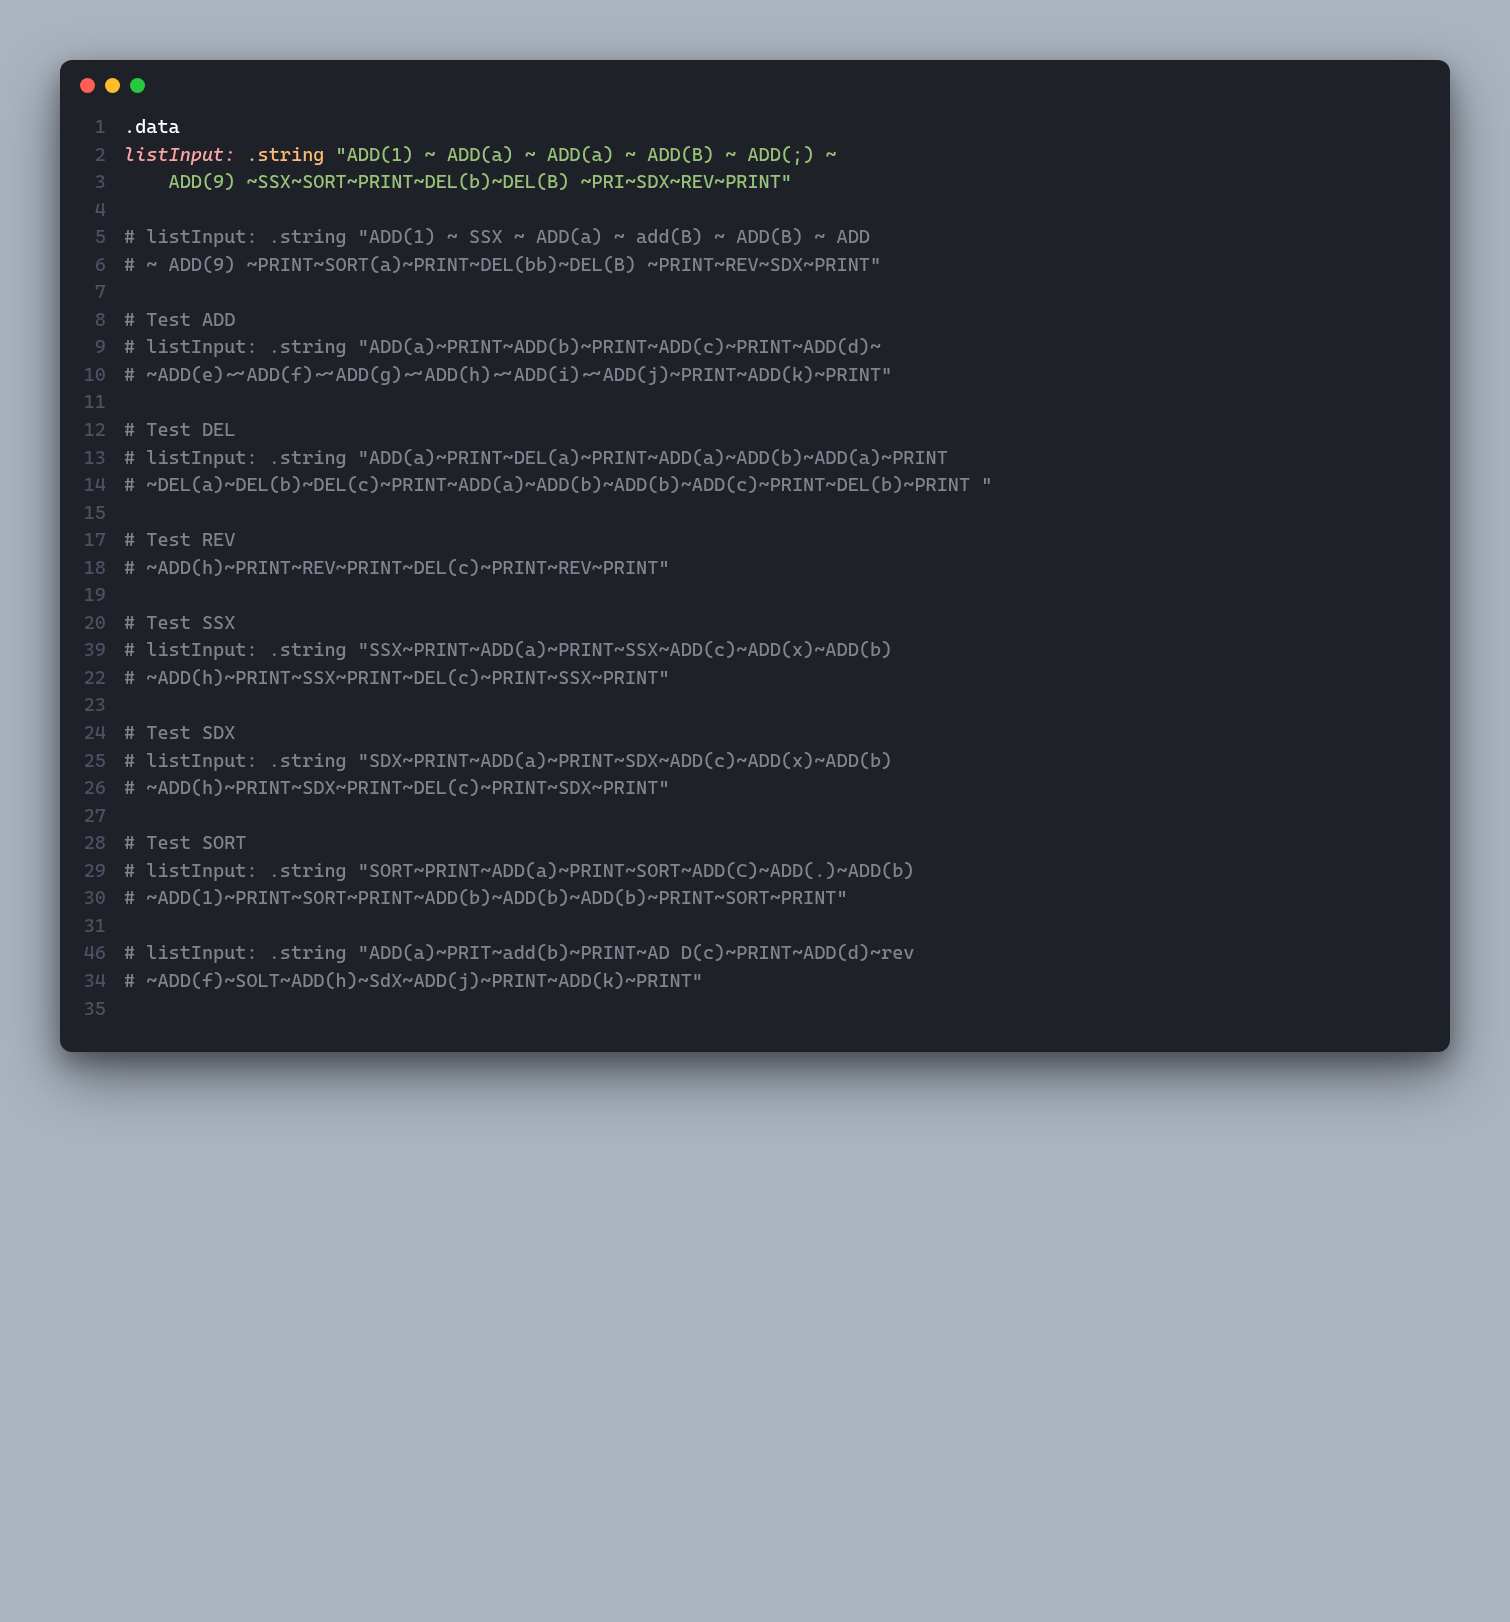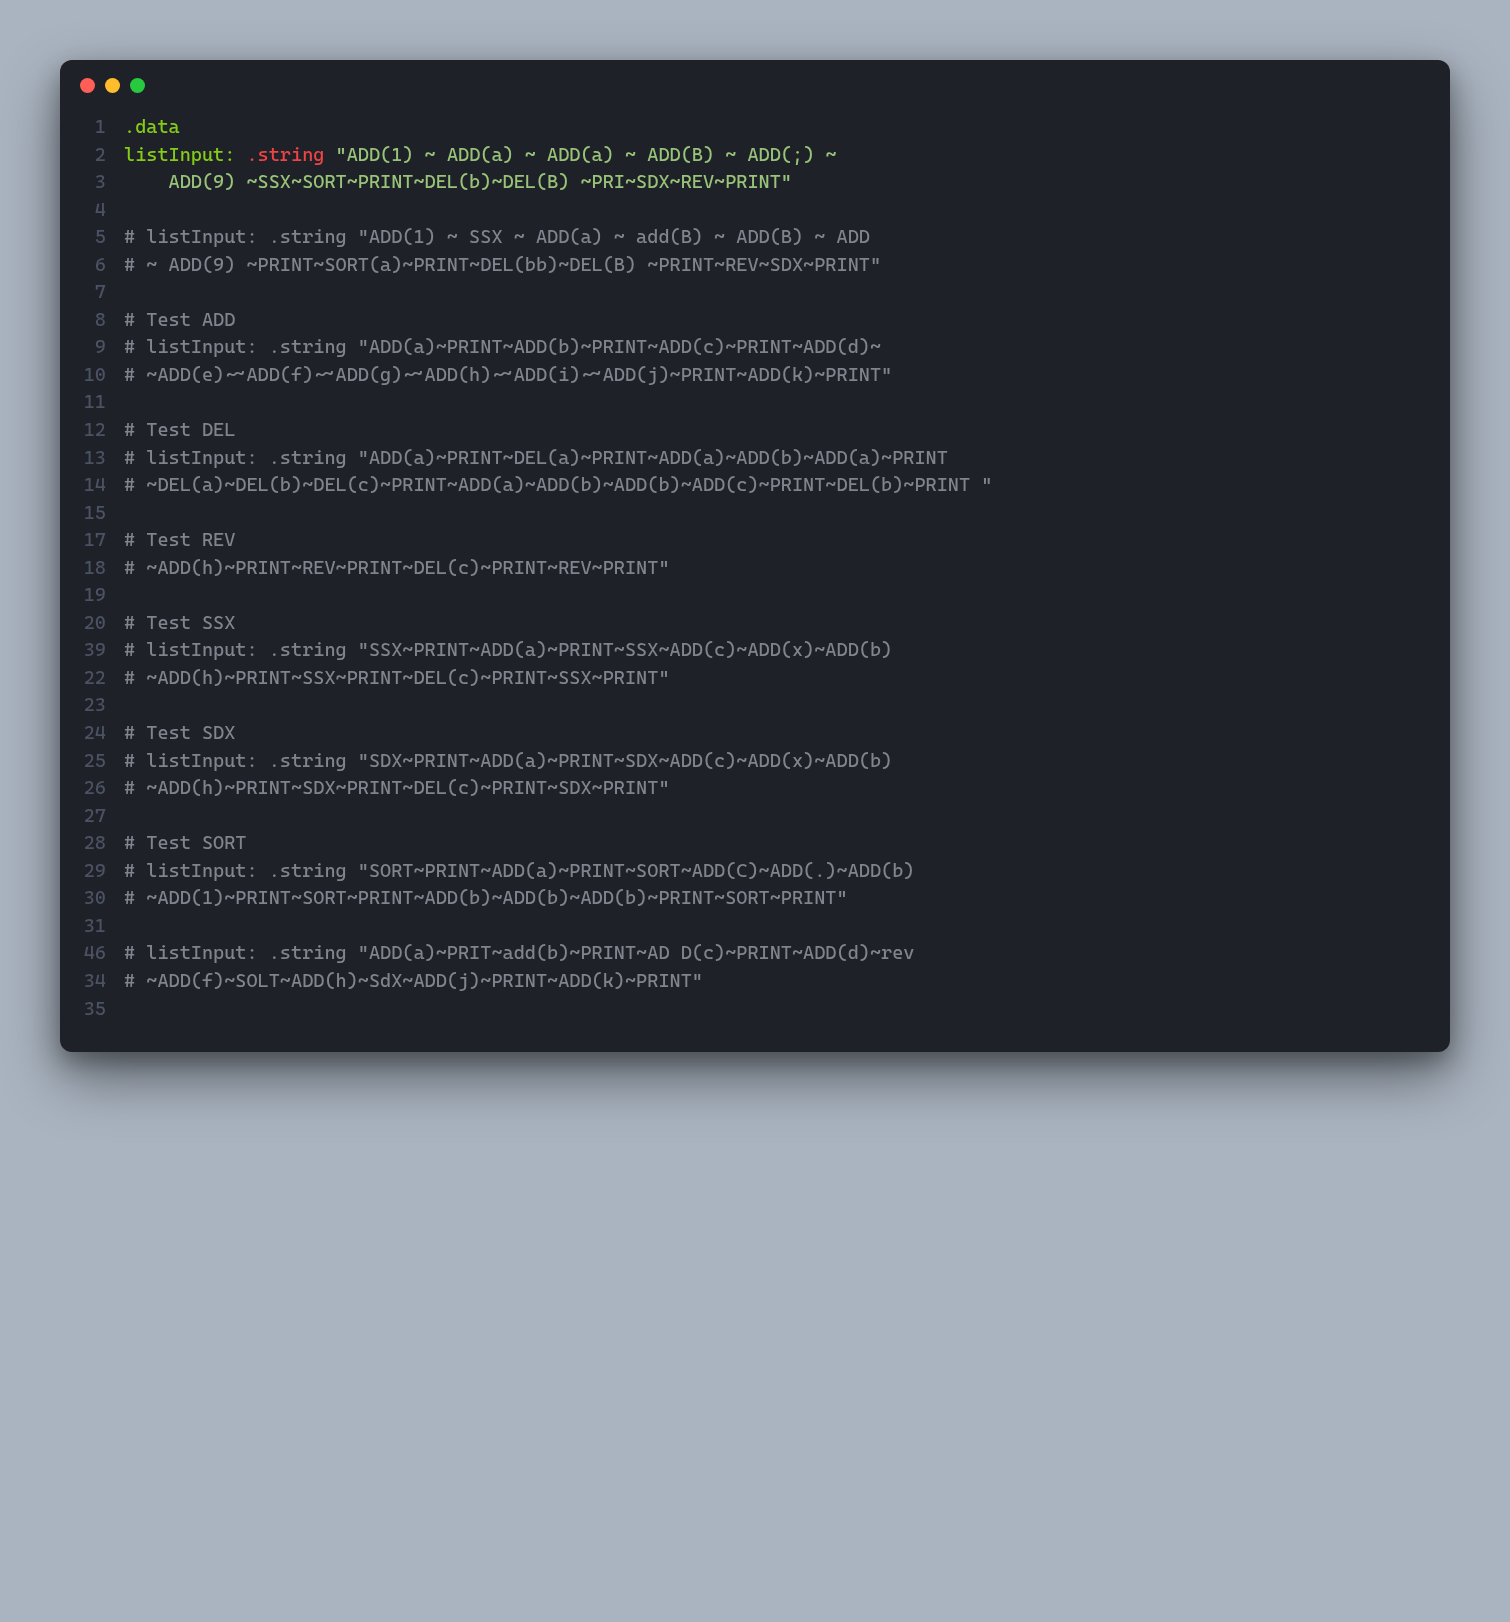--- a/index.html
+++ b/index.html
@@ -44,23 +44,23 @@
     text-align: right;
     color: #4b5263;
     user-select: none;
     padding-right: 18px;
     flex-shrink: 0;
   }
   .code {
     color: #abb2bf;
     flex: 1;
   }
-  .tok-directive { color: #84cc16; text-align: center; }
-  .tok-label { color: #84cc16; }
-  .tok-keyword { color: #ef4444; }
+  .tok-directive { color: #ffffff; text-align: center; }
+  .tok-label { color: #fca5a5; font-style: italic; }
+  .tok-keyword { color: #fdba74; }
   .tok-string { color: #98c379; }
   .tok-comment { color: #7f848e; font-style: normal; }
 </style>
 </head>
 <body>
 
 <div class="window">
   <div class="titlebar">
     <div class="dot red"></div>
     <div class="dot yellow"></div>

